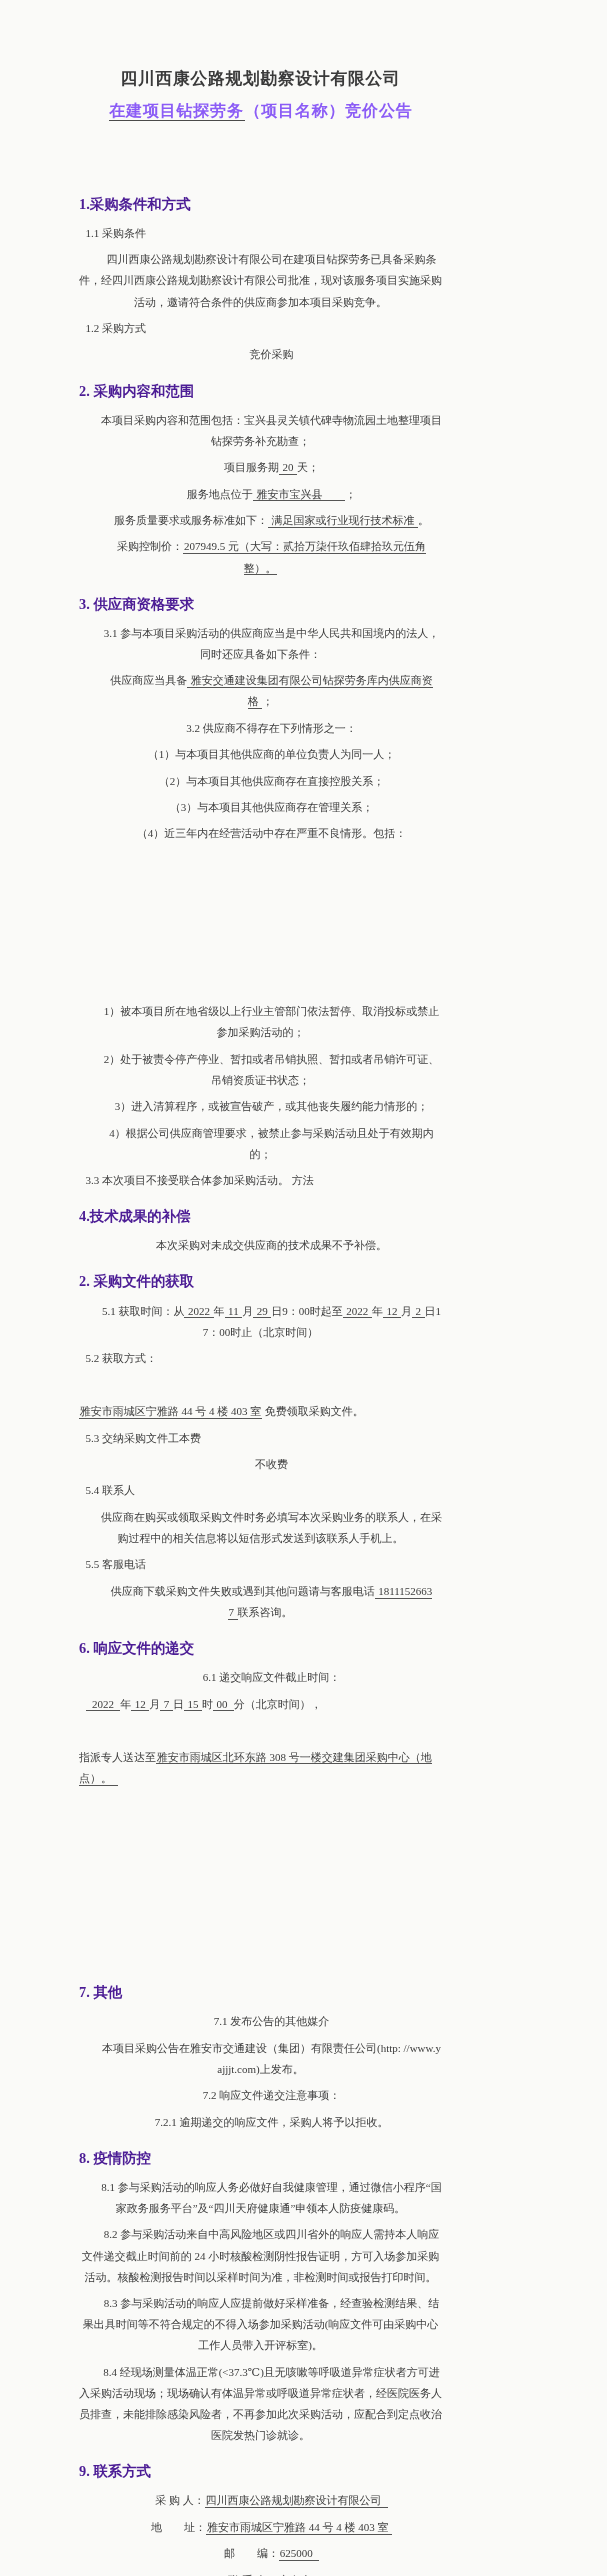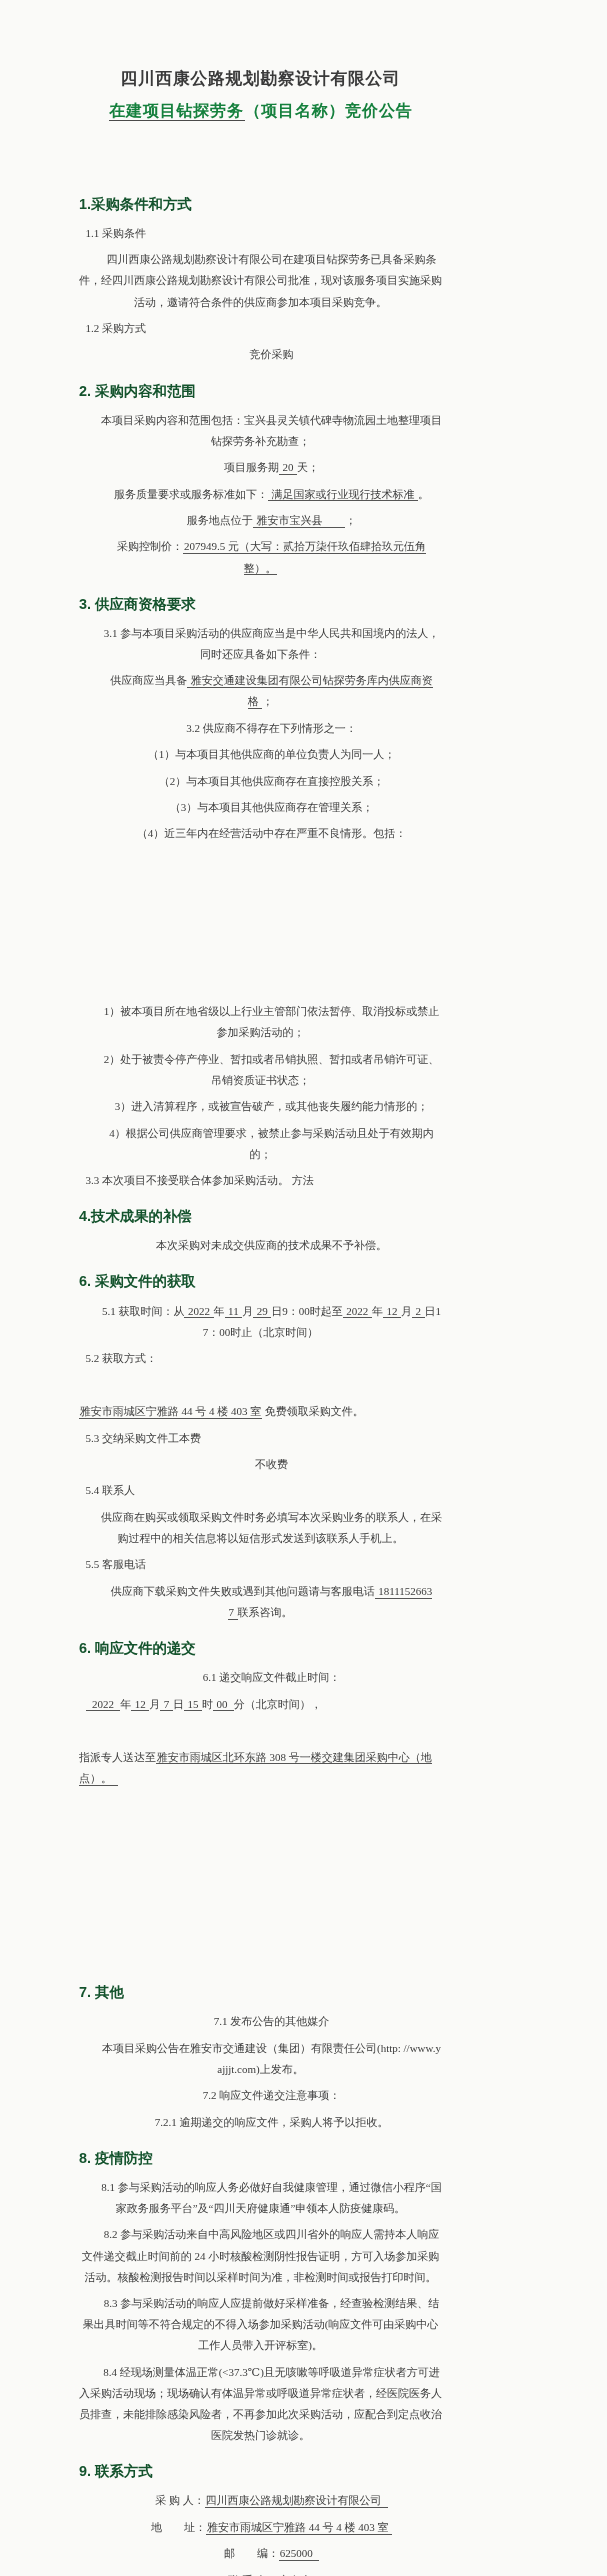--- a/index.html
+++ b/index.html
@@ -23,31 +23,31 @@
     font-size:16.7px;
     font-weight:bold;
     color:#3a3a3a;
     letter-spacing:0.8px;
     line-height:1.45;
   }
   .doc-subtitle{
     text-align:center;
     font-size:16px;
     font-weight:bold;
-    color:#15803d;
+    color:#8b5cf6;
     letter-spacing:0.8px;
     line-height:1.5;
     margin-top:7.6px;
   }
   .doc-subtitle .u{border-bottom:1.5px solid #4a4a4a;padding-bottom:0.8px;}
   .hd{
-    font-family:Liberation Sans, sans-serif;
+    font-family:Liberation Serif, serif;
     font-size:14.4px;
     font-weight:bold;
-    color:#14532d;
+    color:#4c1d95;
     margin:15px 0 9px 0;
     line-height:1.4;
   }
   .ln{
     font-size:11px;
     line-height:1.92;
     margin:5.3px 0;
     word-break:break-all;
   }
   .ti0{text-indent:0;margin-top:32px;}
@@ -89,40 +89,40 @@
   <div id="doc-body">
       <div class="sp-a"></div>
       <div class="hd"><span>1.采购条件和方式</span></div>
       <div class="ln ti1"><span>1.1 采购条件</span></div>
       <div class="ln ti2"><span>四川西康公路规划勘察设计有限公司在建项目钻探劳务已具备采购条件，经四川西康公路规划勘察设计有限公司批准，现对该服务项目实施采购活动，邀请符合条件的供应商参加本项目采购竞争。</span></div>
       <div class="ln ti1"><span>1.2 采购方式</span></div>
       <div class="ln ti2"><span>竞价采购</span></div>
       <div class="hd"><span>2. 采购内容和范围</span></div>
       <div class="ln ti2"><span>本项目采购内容和范围包括：宝兴县灵关镇代碑寺物流园土地整理项目钻探劳务补充勘查；</span></div>
       <div class="ln ti2"><span>项目服务期</span><span class="u">&nbsp;20&nbsp;</span><span>天；</span></div>
+      <div class="ln ti2"><span>服务地点位于</span><span class="u">&nbsp;雅安市宝兴县　　</span><span>；</span></div>
       <div class="ln ti2"><span>服务质量要求或服务标准如下：</span><span class="u">&nbsp;满足国家或行业现行技术标准&nbsp;</span><span>。</span></div>
-      <div class="ln ti2"><span>服务地点位于</span><span class="u">&nbsp;雅安市宝兴县　　</span><span>；</span></div>
       <div class="ln ti2"><span>采购控制价：</span><span class="u">207949.5 元（大写：贰拾万柒仟玖佰肆拾玖元伍角整）。</span></div>
       <div class="hd"><span>3. 供应商资格要求</span></div>
       <div class="ln ti2"><span>3.1 参与本项目采购活动的供应商应当是中华人民共和国境内的法人，同时还应具备如下条件：</span></div>
       <div class="ln ti2"><span>供应商应当具备</span><span class="u">&nbsp;雅安交通建设集团有限公司钻探劳务库内供应商资格&nbsp;</span><span>；</span></div>
       <div class="ln ti2"><span>3.2 供应商不得存在下列情形之一：</span></div>
       <div class="ln ti2"><span>（1）与本项目其他供应商的单位负责人为同一人；</span></div>
       <div class="ln ti2"><span>（2）与本项目其他供应商存在直接控股关系；</span></div>
       <div class="ln ti2"><span>（3）与本项目其他供应商存在管理关系；</span></div>
       <div class="ln ti2"><span>（4）近三年内在经营活动中存在严重不良情形。包括：</span></div>
       <div class="sp-b"></div>
       <div class="ln ti2"><span>1）被本项目所在地省级以上行业主管部门依法暂停、取消投标或禁止参加采购活动的；</span></div>
       <div class="ln ti2"><span>2）处于被责令停产停业、暂扣或者吊销执照、暂扣或者吊销许可证、吊销资质证书状态；</span></div>
       <div class="ln ti2"><span>3）进入清算程序，或被宣告破产，或其他丧失履约能力情形的；</span></div>
       <div class="ln ti2"><span>4）根据公司供应商管理要求，被禁止参与采购活动且处于有效期内的；</span></div>
       <div class="ln ti1"><span>3.3 本次项目不接受联合体参加采购活动。 方法</span></div>
       <div class="hd"><span>4.技术成果的补偿</span></div>
       <div class="ln ti2"><span>本次采购对未成交供应商的技术成果不予补偿。</span></div>
-      <div class="hd"><span>6. 采购文件的获取</span></div>
+      <div class="hd"><span>2. 采购文件的获取</span></div>
       <div class="ln ti2"><span>5.1 获取时间：从</span><span class="u">&nbsp;2022&nbsp;</span><span>年</span><span class="u">&nbsp;11&nbsp;</span><span>月</span><span class="u">&nbsp;29&nbsp;</span><span>日9：00时起至</span><span class="u">&nbsp;2022&nbsp;</span><span>年</span><span class="u">&nbsp;12&nbsp;</span><span>月</span><span class="u">&nbsp;2&nbsp;</span><span>日17：00时止（北京时间）</span></div>
       <div class="ln ti1"><span>5.2 获取方式：</span></div>
       <div class="ln ti0"><span class="u">雅安市雨城区宁雅路 44 号 4 楼 403 室</span><span> 免费领取采购文件。</span></div>
       <div class="ln ti1"><span>5.3 交纳采购文件工本费</span></div>
       <div class="ln ti2"><span>不收费</span></div>
       <div class="ln ti1"><span>5.4 联系人</span></div>
       <div class="ln ti2"><span>供应商在购买或领取采购文件时务必填写本次采购业务的联系人，在采购过程中的相关信息将以短信形式发送到该联系人手机上。</span></div>
       <div class="ln ti1"><span>5.5 客服电话</span></div>
       <div class="ln ti2"><span>供应商下载采购文件失败或遇到其他问题请与客服电话</span><span class="u">&nbsp;18111526637&nbsp;</span><span>联系咨询。</span></div>
       <div class="hd"><span>6. 响应文件的递交</span></div>

